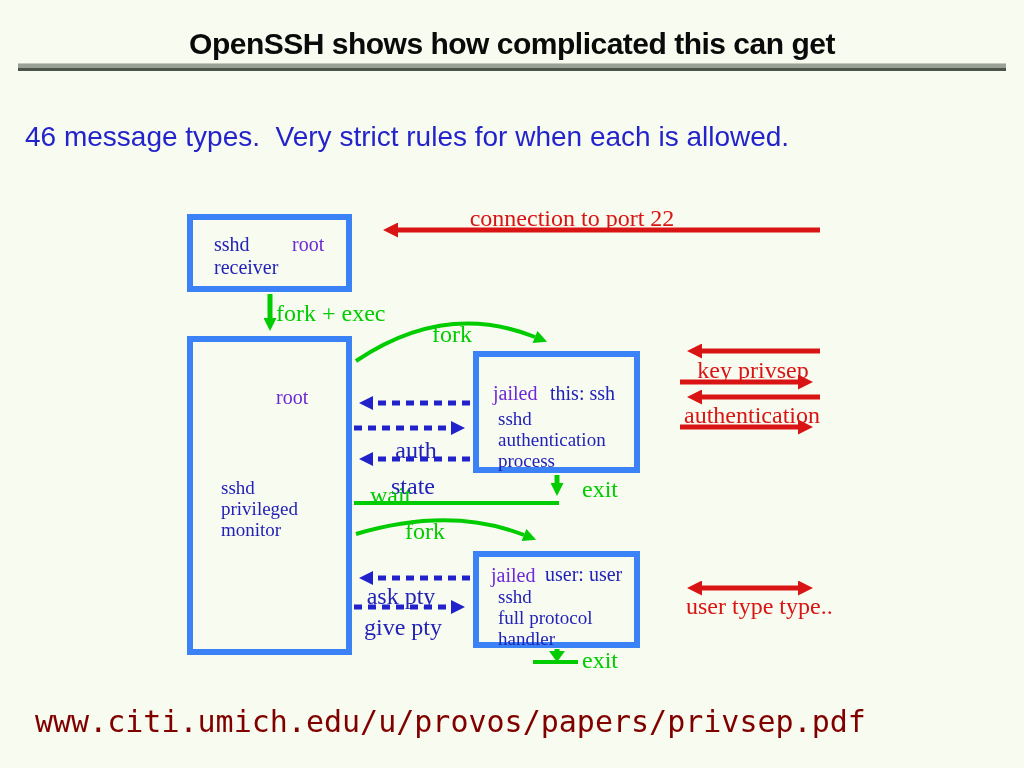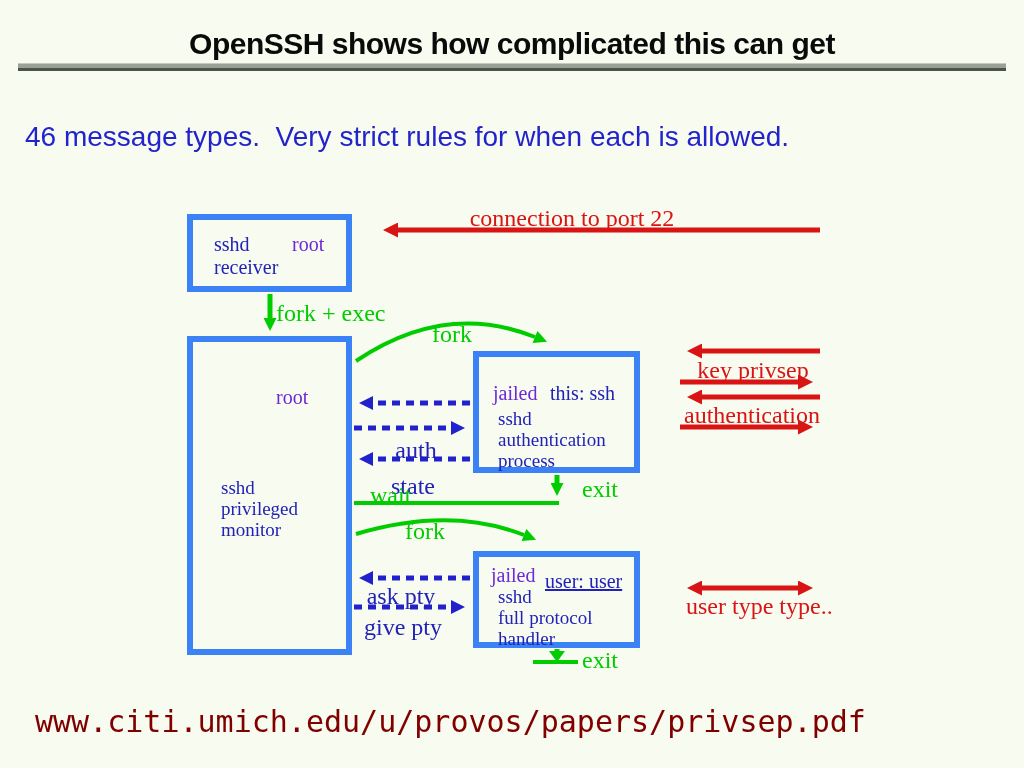--- a/index.html
+++ b/index.html
@@ -124,21 +124,21 @@
     <span class="btext t-blue" style="left:71px;top:25px;">this: ssh</span>
     <div class="lines" style="left:19px;top:51px;">
       <div>sshd</div>
       <div>authentication</div>
       <div>process</div>
     </div>
   </div>
 
   <div class="pbox box-jailed2">
     <span class="btext t-black" style="left:12px;top:7px;">jailed</span>
-    <span class="btext t-blue" style="left:66px;top:13px;text-decoration:underline;">user: user</span>
+    <span class="btext t-blue" style="left:66px;top:6px;">user: user</span>
     <div class="lines" style="left:19px;top:29px;">
       <div>sshd</div>
       <div>full protocol</div>
       <div>handler</div>
     </div>
   </div>
 
   <div class="lbl lbl-c r" style="left:572px;top:205px;">connection to port 22</div>
   <div class="lbl g" style="left:276px;top:300px;">fork + exec</div>
   <div class="lbl g" style="left:432px;top:321px;">fork</div>

